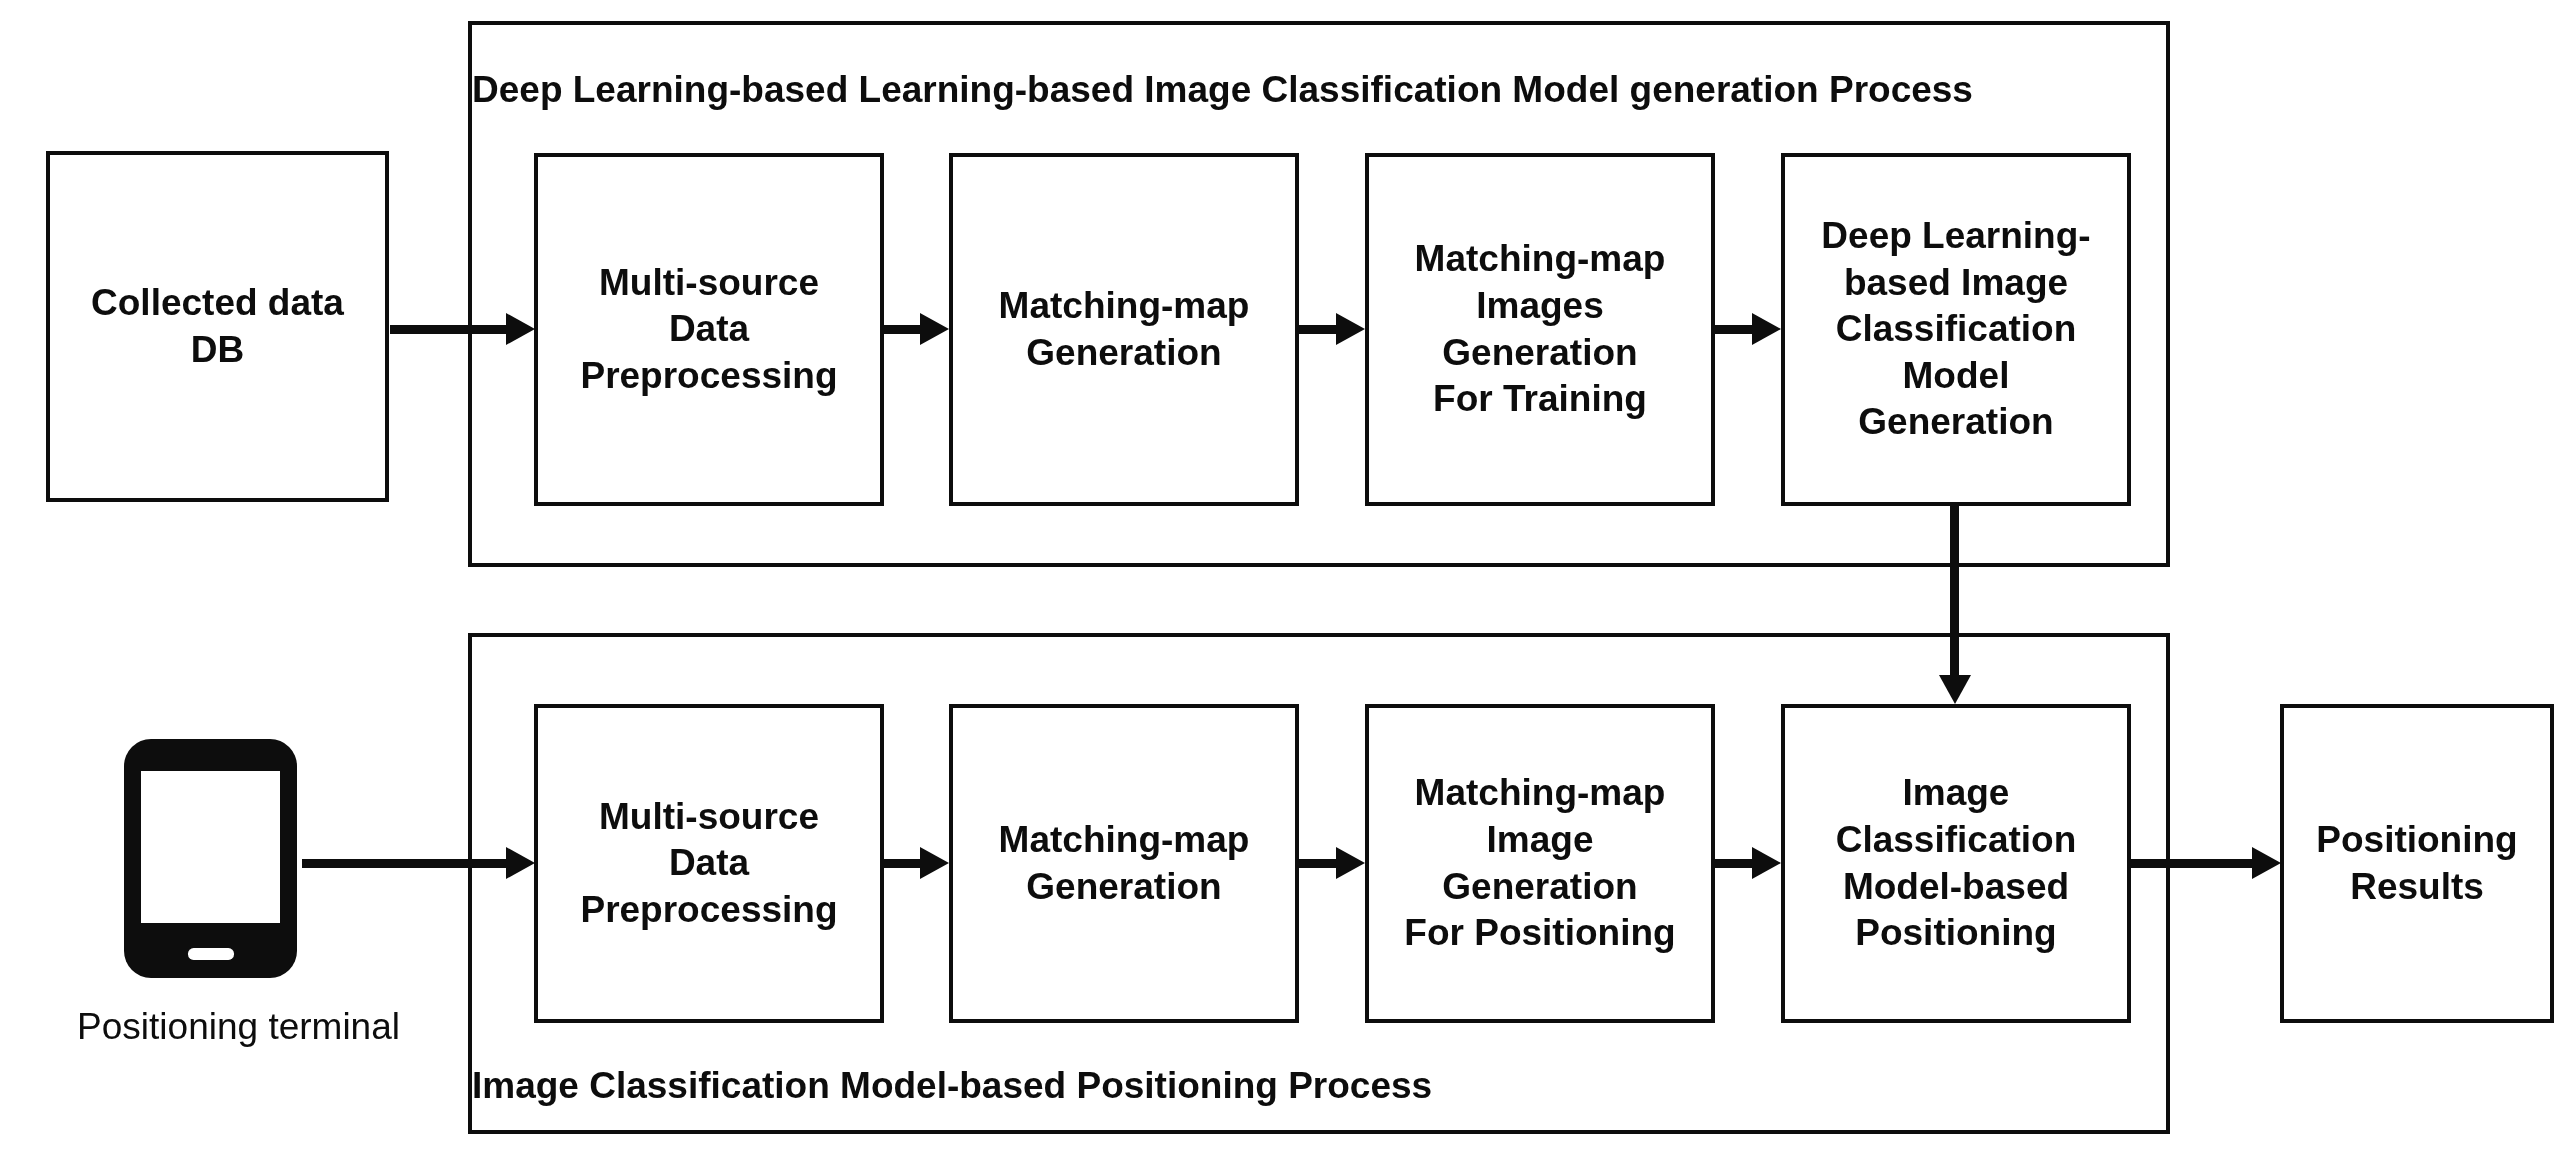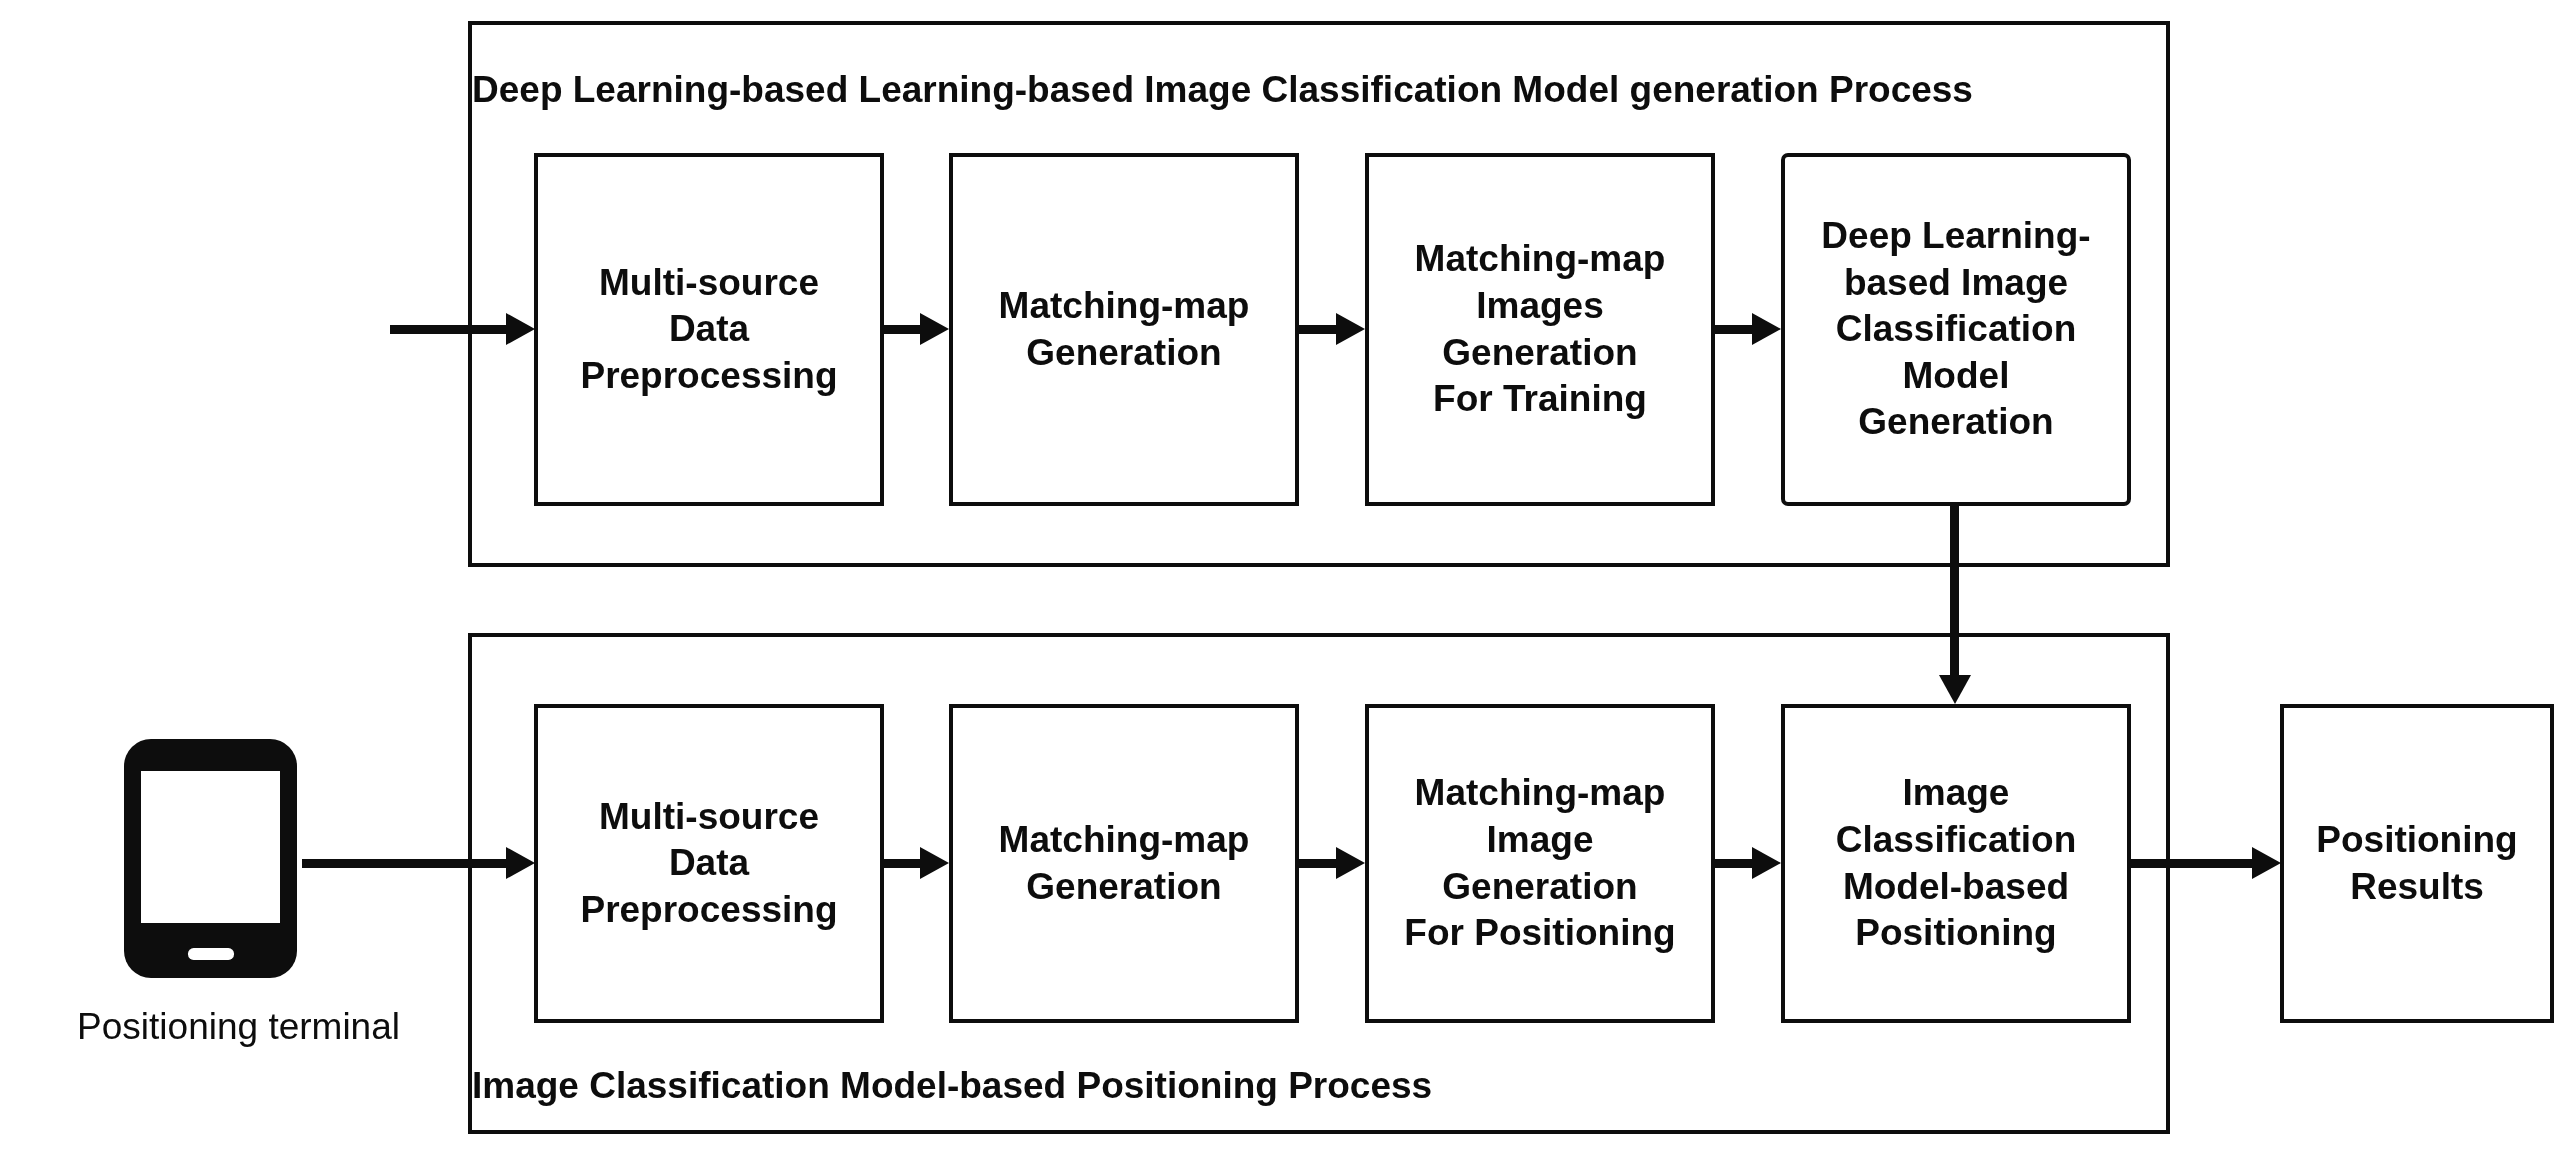--- a/index.html
+++ b/index.html
@@ -91,41 +91,45 @@
     width: 46px; height: 12px;
     background: #ffffff;
     border-radius: 5.6px;
   }
 </style>
 </head>
 <body>
 
 <div class="canvas">
 
+  <div class="node" style="left:46px; top:151px; width:343px; height:351px;">
+    <div class="node-label">Collected data
+DB</div>
+  </div>
 
   <div class="container" style="left:468px; top:21px; width:1702px; height:546px;">
     <div class="process-title" style="top:44px;">Deep Learning-based Learning-based Image Classification Model generation Process</div>
   </div>
 
   <div class="node" style="left:534px; top:153px; width:350px; height:353px;">
     <div class="node-label">Multi-source
 Data
 Preprocessing</div>
   </div>
   <div class="node" style="left:949px; top:153px; width:350px; height:353px;">
     <div class="node-label">Matching-map
 Generation</div>
   </div>
   <div class="node" style="left:1365px; top:153px; width:350px; height:353px;">
     <div class="node-label">Matching-map
 Images
 Generation
 For Training</div>
   </div>
-  <div class="node" style="left:1781px; top:153px; width:350px; height:353px;border-radius:7px;">
+  <div class="node" style="left:1781px; top:153px; width:350px; height:353px;">
     <div class="node-label">Deep Learning-
 based Image
 Classification
 Model
 Generation</div>
   </div>
 
   <div class="container" style="left:468px; top:633px; width:1702px; height:501px;">
     <div class="process-title" style="bottom:23px;">Image Classification Model-based Positioning Process</div>
   </div>

